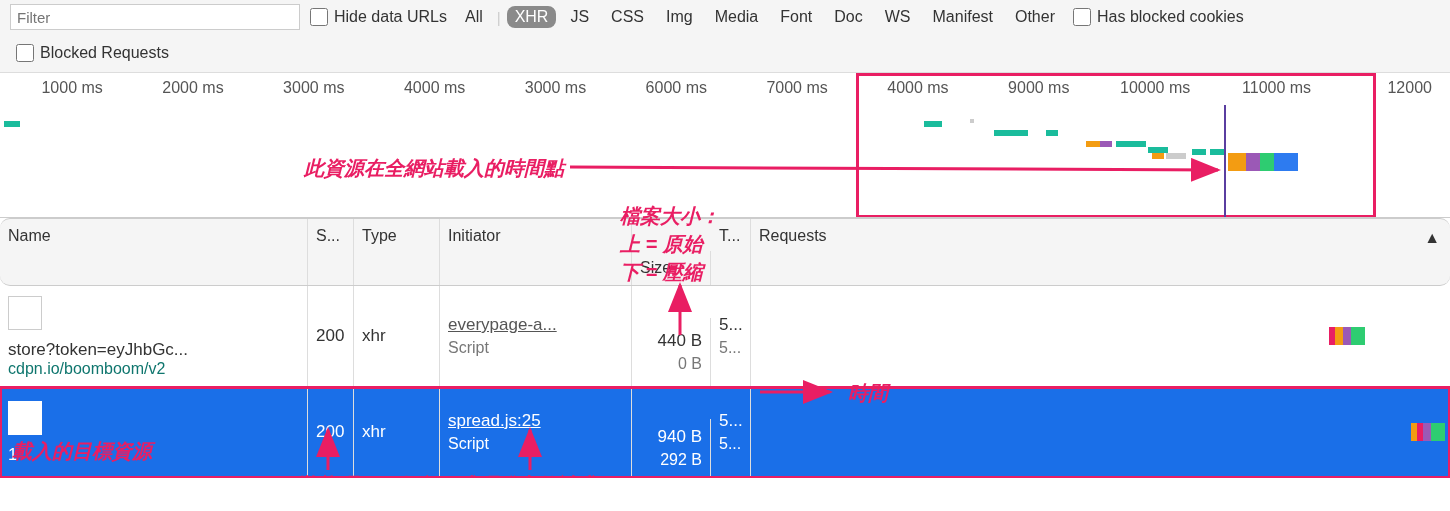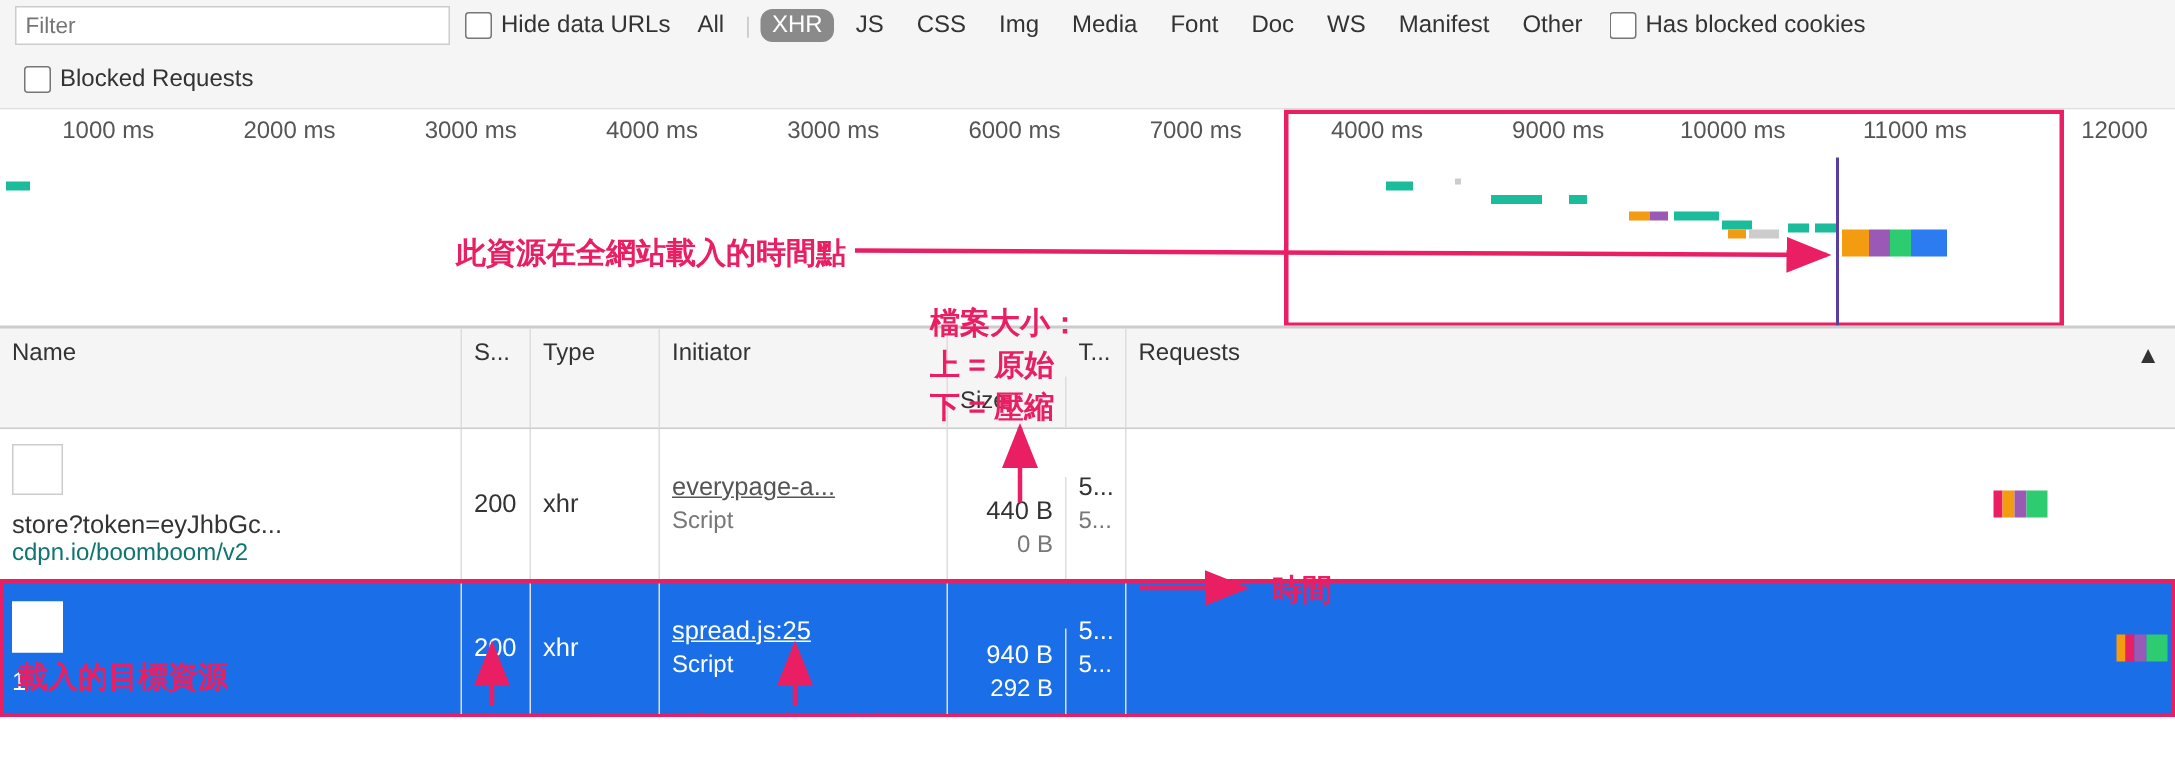--- a/index.html
+++ b/index.html
@@ -18,25 +18,25 @@
 
 .timeline { position: relative; height: 145px; border-bottom: 1px solid #ccc; background: #fff; overflow: hidden; }
 .ticks { display: flex; position: absolute; top: 6px; left: 0; right: 0; }
 .tick { flex: 1; text-align: right; padding-right: 18px; font-size: 16px; color: #555; white-space: nowrap; }
 .overview-area { position: absolute; top: 32px; left: 0; right: 0; bottom: 0; }
 .wf-chip { position: absolute; height: 6px; }
 .wf-big { position: absolute; height: 18px; }
 .highlight-box { position: absolute; border: 3px solid #e91e63; }
 
 
-.anno { position: absolute; color: #e91e63; font-weight: bold; font-size: 20px; z-index: 50; white-space: nowrap; }
+.anno { position: absolute; color: #e91e63; font-weight: bold; font-size: 20px; z-index: 50; white-space: nowrap; font-style: italic; }
 .arrow { stroke: #e91e63; stroke-width: 3; fill: #e91e63; }
 
 
-.thead { display: flex; background: #f5f5f5; border-top: 1px solid #ccc; border-bottom: 1px solid #ccc; font-size: 16px; color: #333; }
+.thead { display: flex; background: #f5f5f5; border-top: 1px solid #ccc; border-bottom: 1px solid #ccc; font-size: 16px; color: #333; border-radius: 10px; }
 .th, .td { padding: 8px 8px; border-right: 1px solid #ddd; overflow: hidden; text-overflow: ellipsis; white-space: nowrap; }
 .col-name { width: 308px; }
 .col-status { width: 46px; }
 .col-type { width: 86px; }
 .col-initiator { width: 192px; }
 .col-size { width: 79px; text-align: right; margin-top: 32px; }
 .col-time { width: 40px; }
 .col-waterfall { flex: 1; border-right: none; position: relative; }
 .sort-ind { position: absolute; right: 10px; top: 10px; }
 

